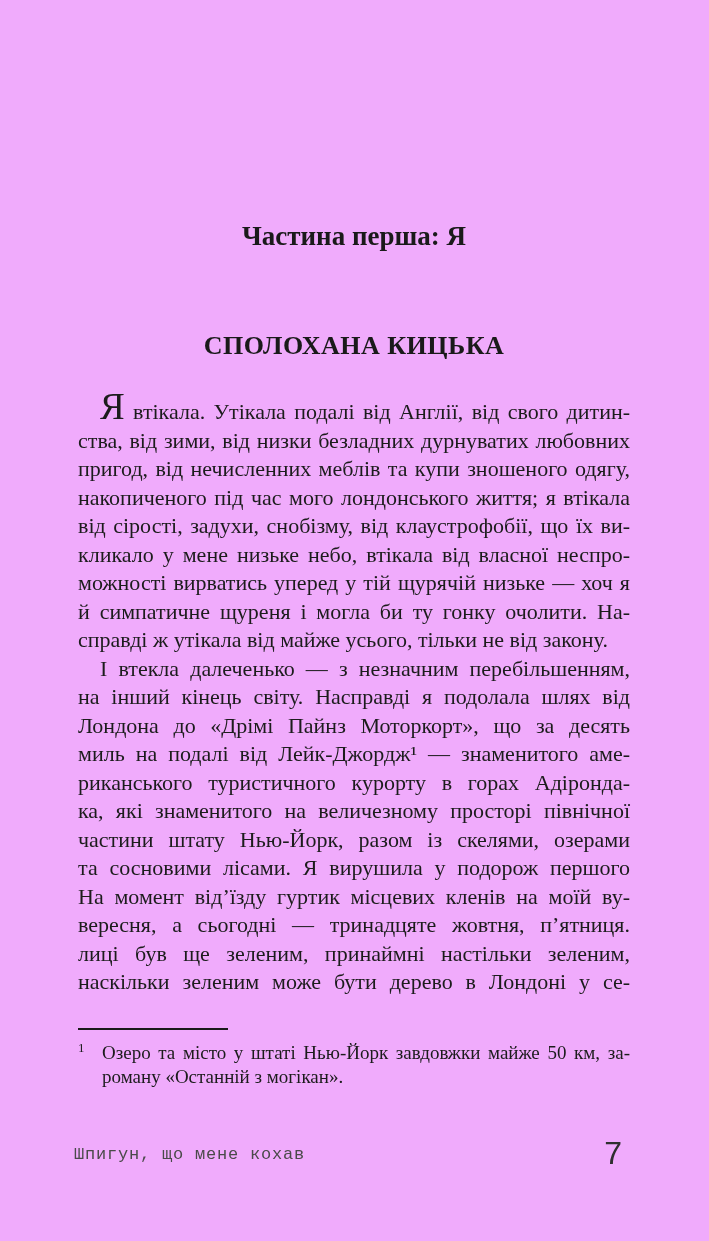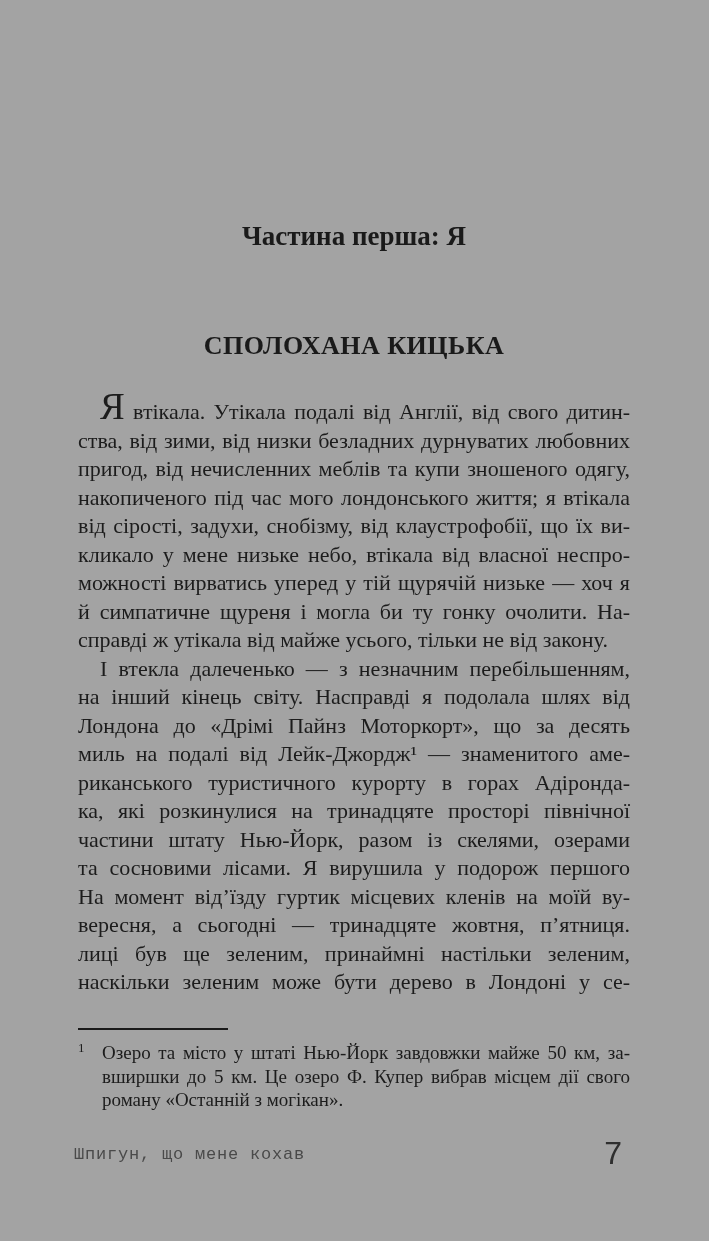--- a/index.html
+++ b/index.html
@@ -4,21 +4,21 @@
 <style>
   html, body {
     margin: 0;
     padding: 0;
     background: #ffffff;
   }
   .page {
     position: relative;
     width: 709px;
     height: 1241px;
-    background: #a3a3a3;
+    background: #f0abfc;
     font-family: "Liberation Serif", "DejaVu Serif", serif;
     color: #1c1c1c;
     overflow: hidden;
   }
   .content {
     position: absolute;
     left: 78px;
     top: 0;
     width: 552px;
     height: 100%;
@@ -144,36 +144,35 @@
         <div class="line">можності вирватись уперед у тій щурячій низьке — хоч я</div>
         <div class="line">й симпатичне щуреня і могла би ту гонку очолити. На-</div>
         <div class="line natural">справді ж утікала від майже усього, тільки не від закону.</div>
       </div>
       <div>
         <div class="line indent">І втекла далеченько — з незначним перебільшенням,</div>
         <div class="line">на інший кінець світу. Насправді я подолала шлях від</div>
         <div class="line">Лондона до «Дрімі Пайнз Моторкорт», що за десять</div>
         <div class="line">миль на подалі від Лейк-Джордж¹ — знаменитого аме-</div>
         <div class="line">риканського туристичного курорту в горах Адіронда-</div>
-        <div class="line">ка, які розкинулися на тринадцяте просторі північної</div>
+        <div class="line">ка, які знаменитого на величезному просторі північної</div>
         <div class="line">частини штату Нью-Йорк, разом із скелями, озерами</div>
         <div class="line">та сосновими лісами. Я вирушила у подорож першого</div>
         <div class="line">На момент від’їзду гуртик місцевих кленів на моїй ву-</div>
         <div class="line">вересня, а сьогодні — тринадцяте жовтня, п’ятниця.</div>
         <div class="line">лиці був ще зеленим, принаймні настільки зеленим,</div>
         <div class="line">наскільки зеленим може бути дерево в Лондоні у се-</div>
       </div>
     </div>
 
     <div class="footnote-rule"></div>
 
     <div class="footnote">
       <span class="fn-marker">1</span>
       <div class="fn-line">Озеро та місто у штаті Нью-Йорк завдовжки майже 50 км, за-</div>
-      <div class="fn-line">вширшки до 5 км. Це озеро Ф. Купер вибрав місцем дії свого</div>
       <div class="fn-line natural">роману «Останній з могікан».</div>
     </div>
 
     <span class="footer-title">Шпигун, що мене кохав</span>
     <span class="page-number">7</span>
 
   </div>
 </div>
 
 </body></html>

